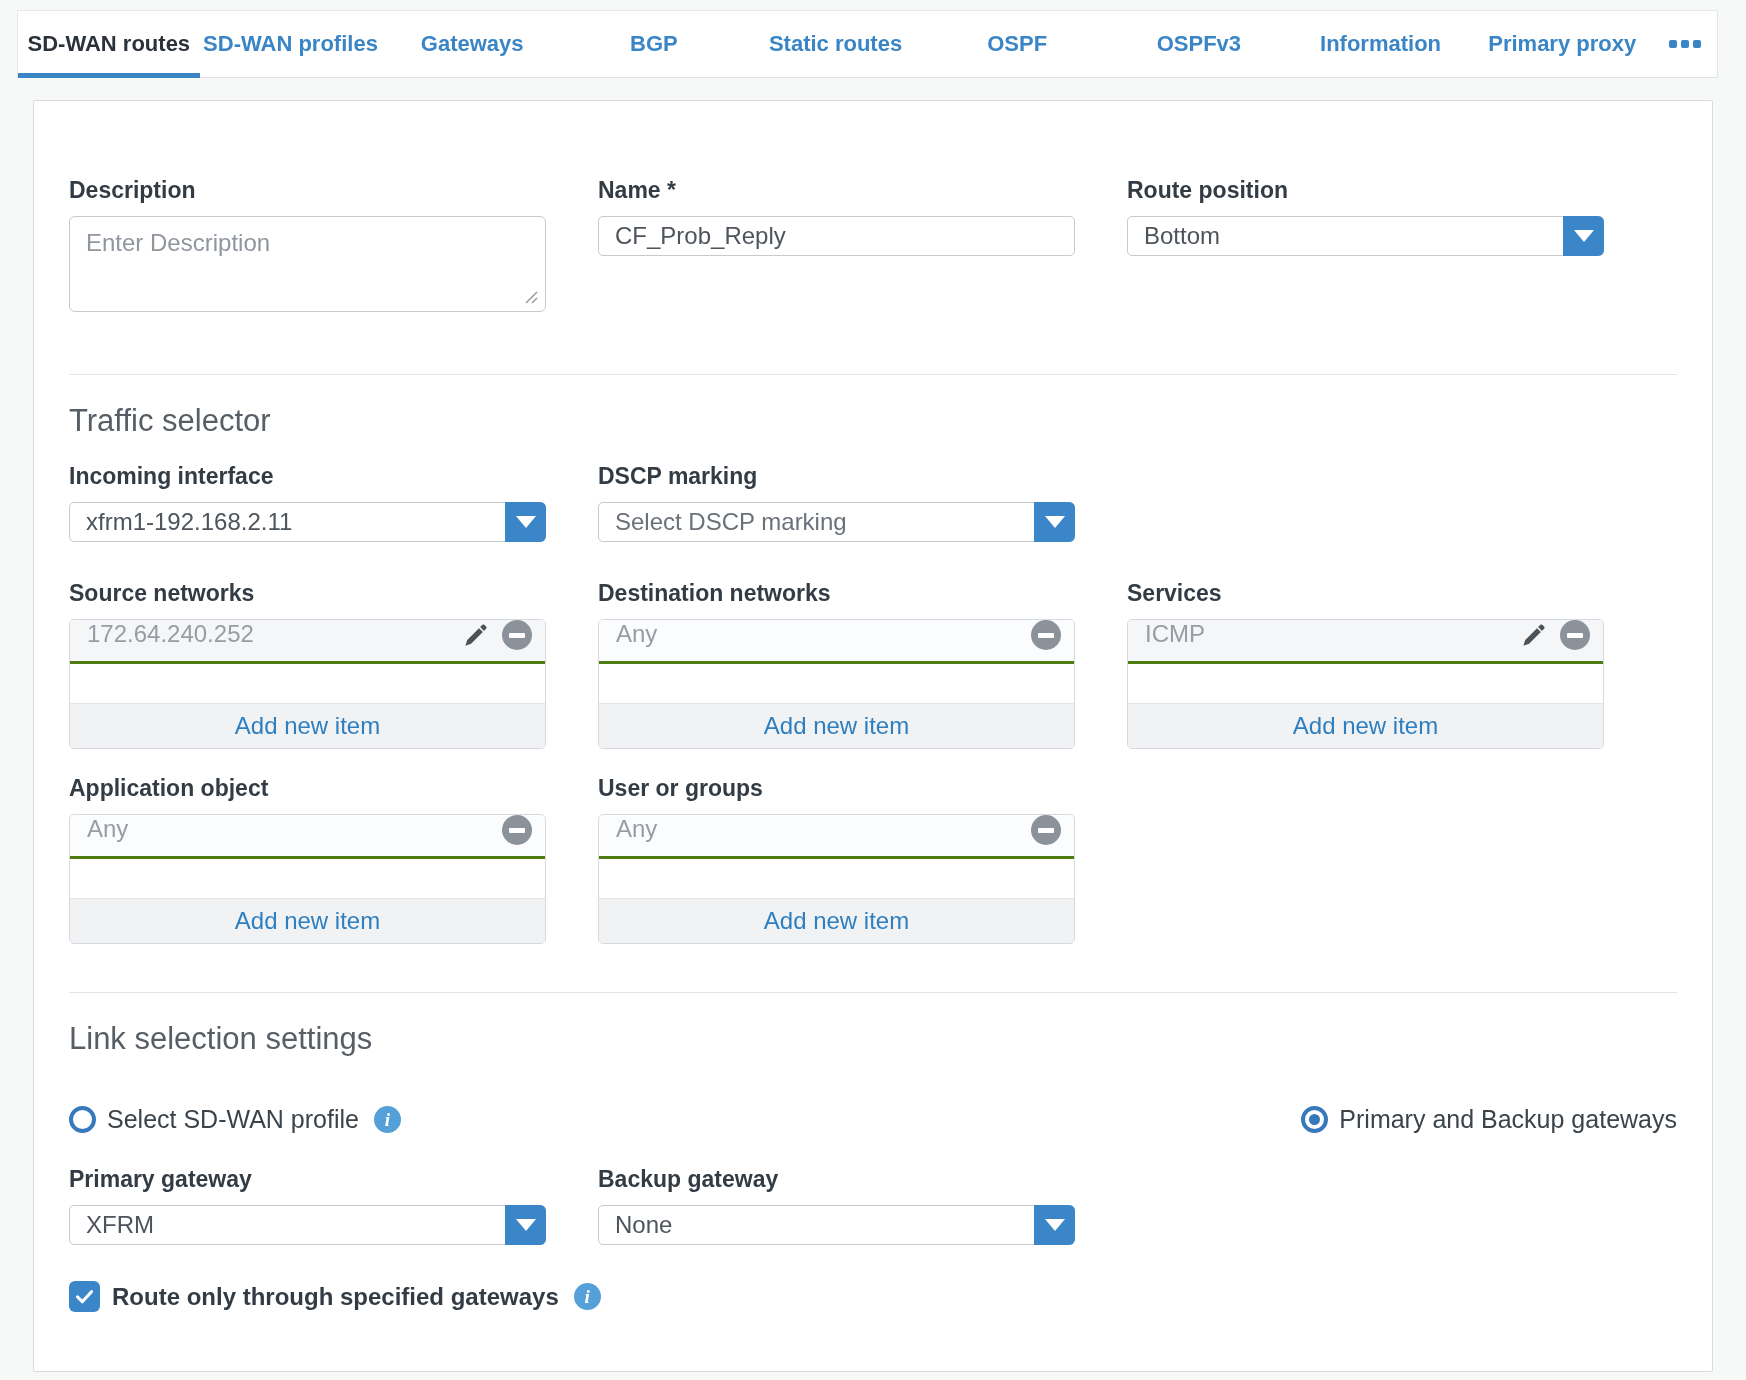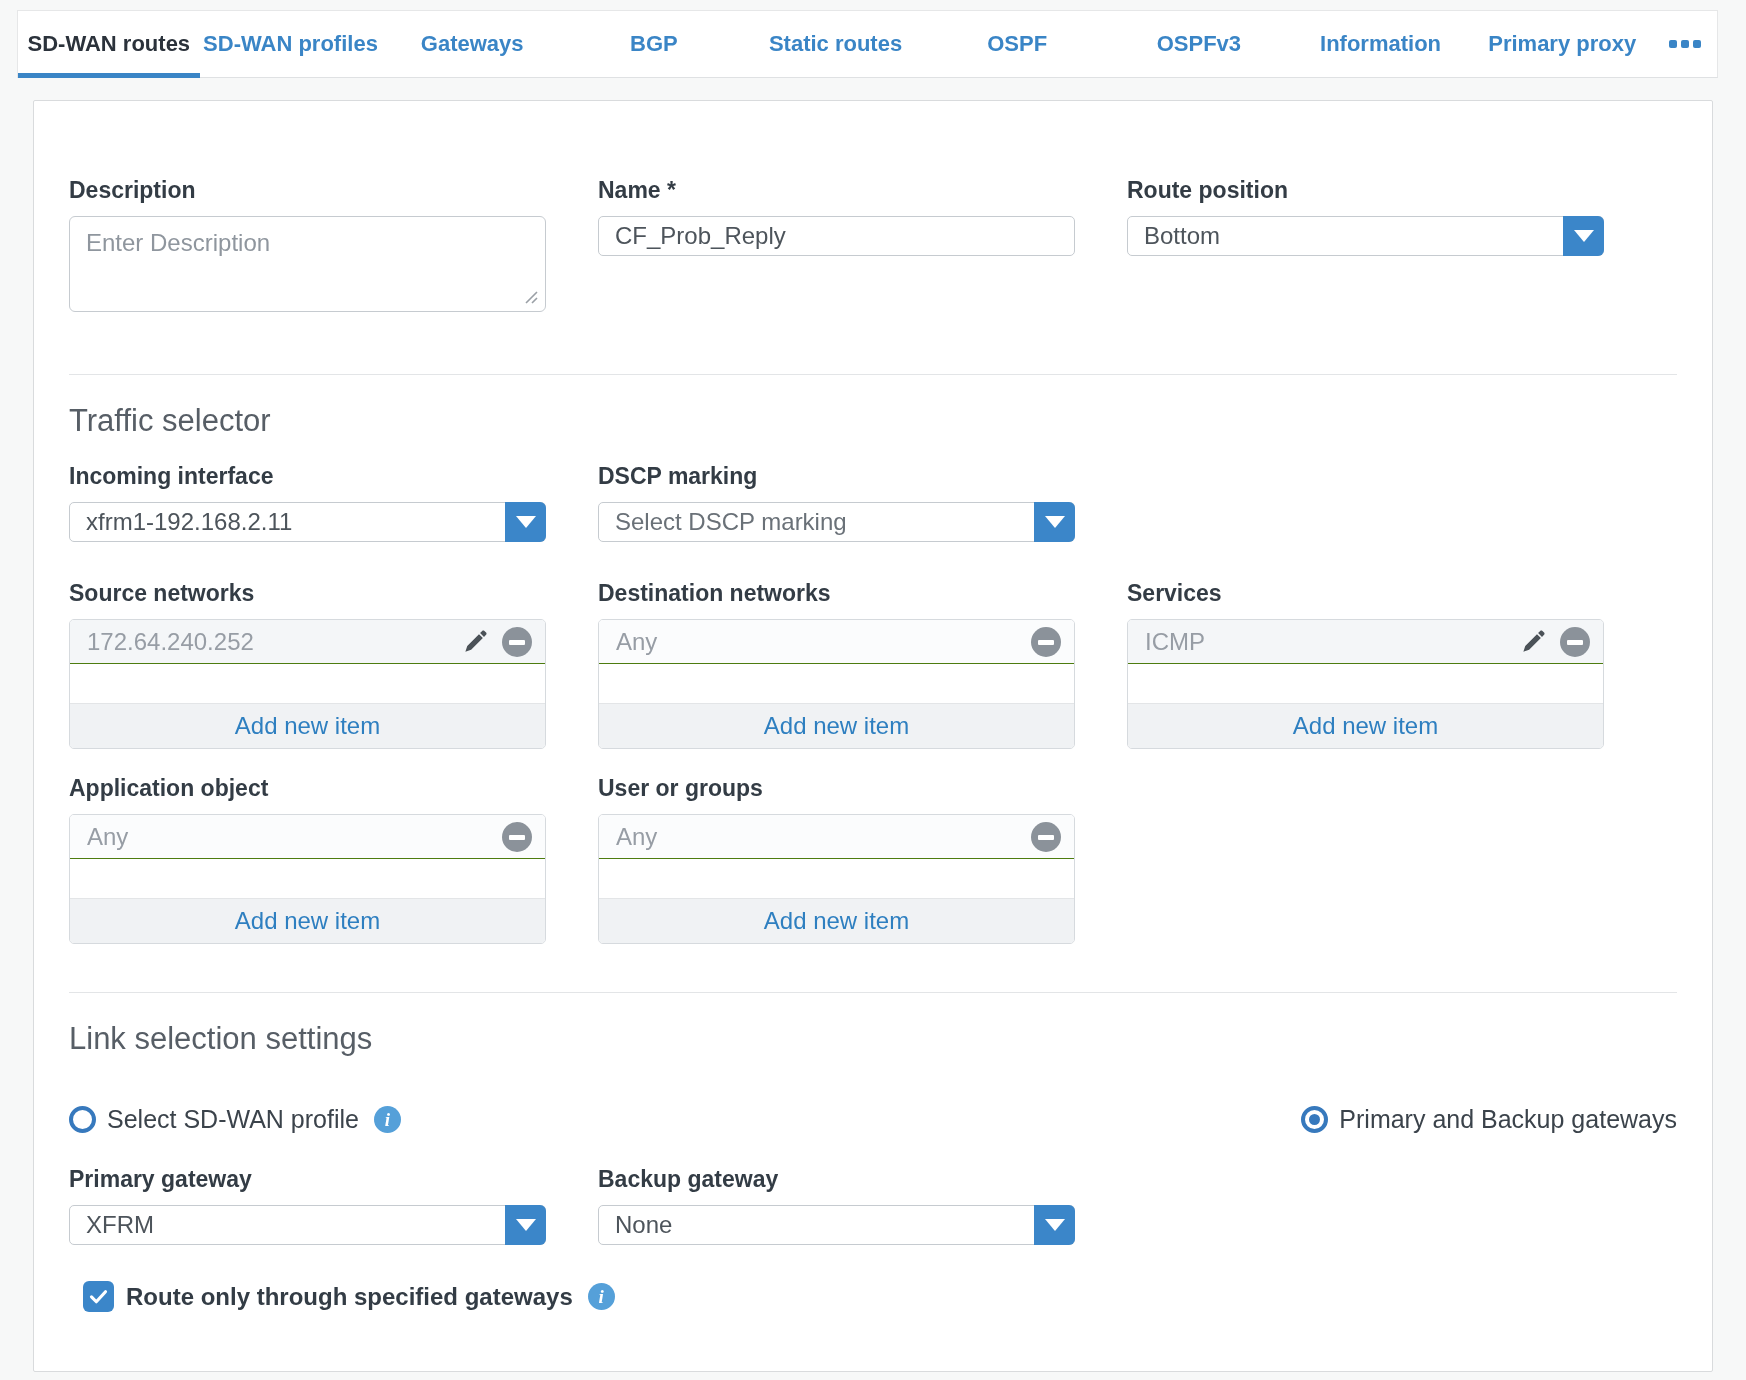--- a/index.html
+++ b/index.html
@@ -88,22 +88,22 @@
   .row-selects{margin-top:24px;}
   .row-boxes{margin-top:38px;}
   .row-boxes.second{margin-top:26px;}
   .row-gateways{margin-top:32px;}
   
   .listbox{
     height:130px;border:1px solid var(--border-box);border-radius:5px;
     display:flex;flex-direction:column;overflow:hidden;background:#fff;
   }
   .lb-item{
-    height:44px;flex:none;display:flex;align-items:center;
-    padding:0 13px 0 17px;border-bottom:1px solid #4d7c0f;
+    height:44px;flex:none;display:flex;align-items:flex-start;
+    padding:0 13px 0 17px;border-bottom:3px solid #4d7c0f;
   }
   .lb-item.filled{background:#f4f6f8;}
   .lb-item.plain{background:#fbfcfd;}
   .lb-text{flex:1;font-size:24px;color:var(--item-gray);}
   .lb-icons{display:flex;align-items:center;gap:13px;}
   .icon-pencil{width:28px;height:28px;display:flex;align-items:center;justify-content:center;cursor:pointer;}
   .icon-minus{width:30px;height:30px;border-radius:50%;background:#8b929a;position:relative;cursor:pointer;flex:none;}
   .icon-minus::after{
     content:'';position:absolute;left:7px;right:7px;top:13px;height:5px;background:#fff;border-radius:1px;
   }
@@ -122,21 +122,21 @@
     display:flex;align-items:center;justify-content:center;flex:none;
   }
   .radio-circle.checked::after{content:'';width:11px;height:11px;border-radius:50%;background:#3779bd;}
   .radio-label{font-size:25px;color:#3b434b;margin-left:11px;white-space:nowrap;}
   .info-icon{
     width:27px;height:27px;border-radius:50%;background:var(--info-blue);
     color:#fff;display:flex;align-items:center;justify-content:center;
     font-family:"Liberation Serif","DejaVu Serif",serif;font-style:italic;font-weight:700;
     font-size:19px;margin-left:15px;flex:none;cursor:pointer;
   }
-  .check-row{margin-top:36px;display:flex;align-items:center;margin-left:14px;}
+  .check-row{margin-top:36px;display:flex;align-items:center;}
   .checkbox{
     width:31px;height:31px;border-radius:6px;background:var(--button-blue);
     display:flex;align-items:center;justify-content:center;flex:none;cursor:pointer;
   }
   .check-label{font-size:24px;font-weight:700;color:var(--label-dark);margin-left:12px;white-space:nowrap;}
 </style>
 </head>
 <body>
 
 <nav class="tabbar">

